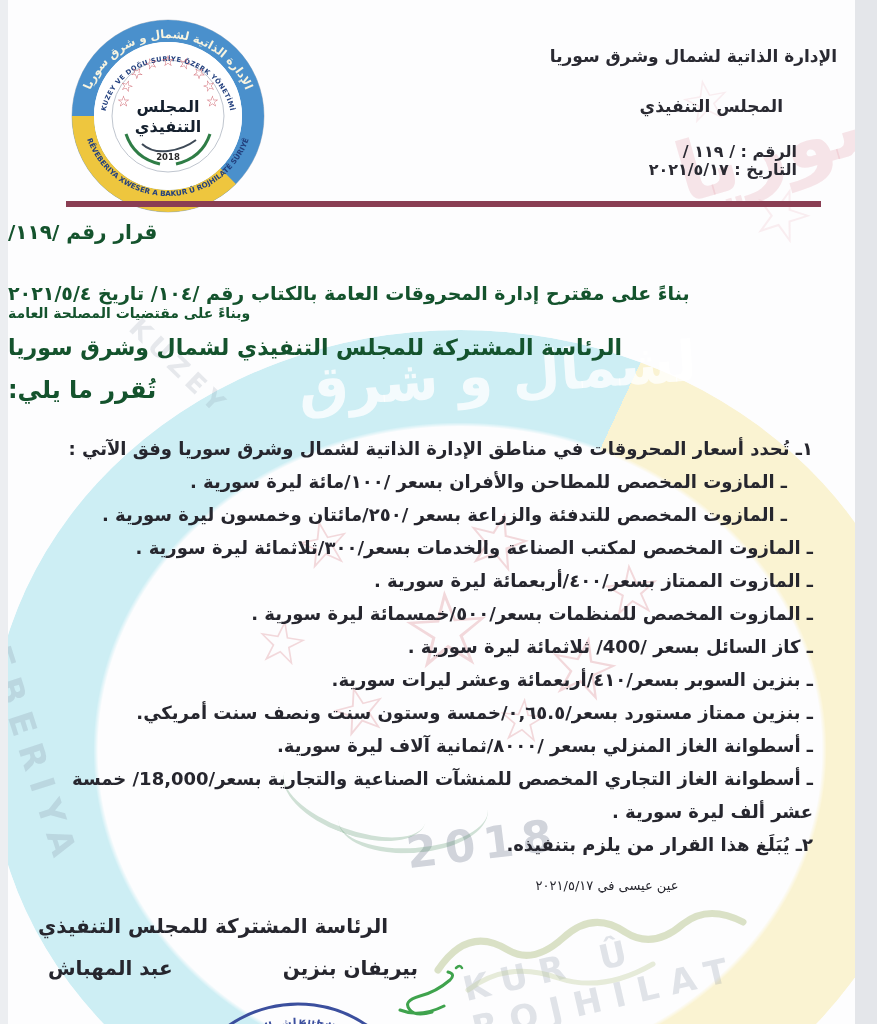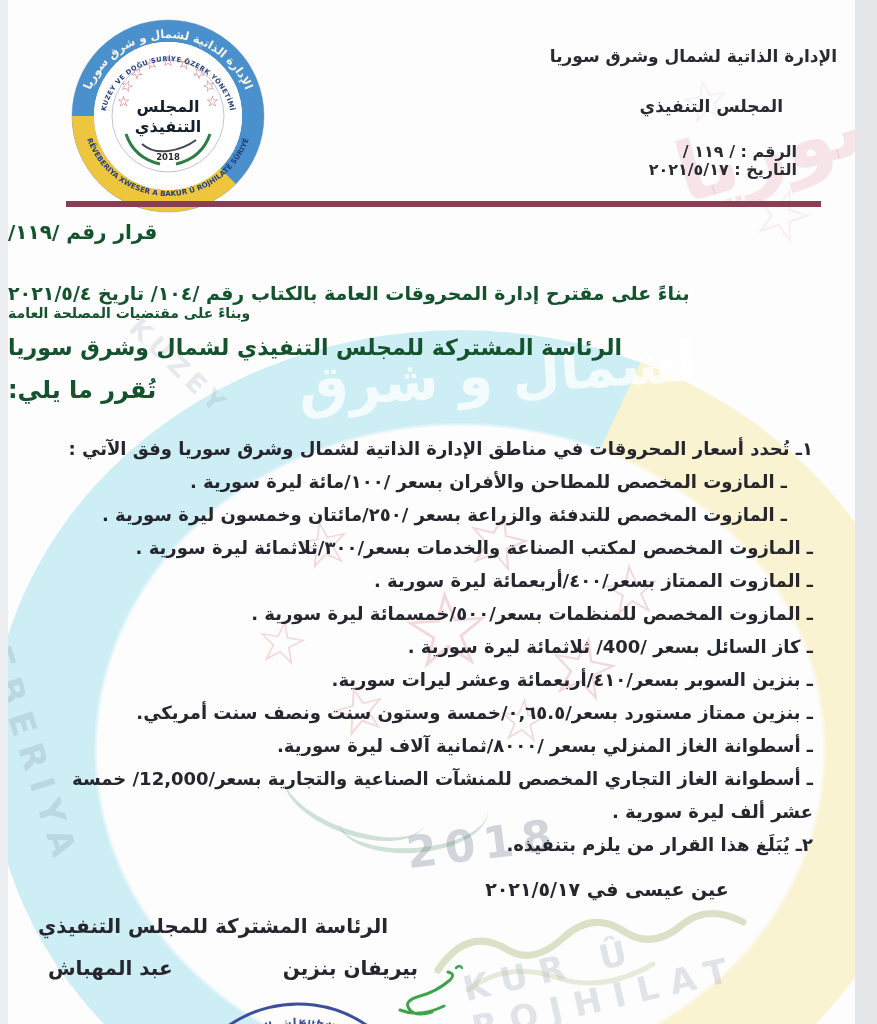--- a/index.html
+++ b/index.html
@@ -46,21 +46,21 @@
   .t1{top:220px;font-size:20px;}
   .t2{top:250px;font-size:19px;margin-top:32px;}
   .t3{top:305px;font-size:14px;}
   .t4{top:335px;font-size:22px;}
   .t5{top:376px;font-size:24px;}
   .list{position:absolute;top:432px;right:42px;left:38px;direction:rtl;text-align:right;
     font-weight:700;font-size:18px;line-height:33px;color:#26262e;}
   .list .li{margin:0;}
   .list .indent{padding-right:26px;}
   .place-date{position:absolute;top:878px;right:108px;width:280px;text-align:center;
-    font-weight:700;font-size:19px;direction:rtl;white-space:nowrap;}
+    font-weight:400;font-size:13px;direction:rtl;white-space:nowrap;}
   .sig-title{position:absolute;top:914px;left:30px;font-weight:700;font-size:20px;direction:rtl;white-space:nowrap;}
   .sig-names{position:absolute;top:956px;left:40px;width:370px;display:flex;direction:rtl;
     justify-content:space-between;font-weight:700;font-size:20px;}
   .stamp{position:absolute;left:140px;top:936px;z-index:2;}
   .handsig{position:absolute;left:378px;top:962px;z-index:2;}
   .emblem{position:absolute;left:62px;top:18px;}
 </style>
 </head>
 <body>
 
@@ -161,21 +161,21 @@
         <div class="li">١ـ تُحدد أسعار المحروقات في مناطق الإدارة الذاتية لشمال وشرق سوريا وفق الآتي :</div>
         <div class="li indent">ـ المازوت المخصص للمطاحن والأفران بسعر /١٠٠/مائة ليرة سورية .</div>
         <div class="li indent">ـ المازوت المخصص للتدفئة والزراعة بسعر /٢٥٠/مائتان وخمسون ليرة سورية .</div>
         <div class="li">ـ المازوت المخصص لمكتب الصناعة والخدمات بسعر/٣٠٠/ثلاثمائة ليرة سورية .</div>
         <div class="li">ـ المازوت الممتاز بسعر/٤٠٠/أربعمائة ليرة سورية .</div>
         <div class="li">ـ المازوت المخصص للمنظمات بسعر/٥٠٠/خمسمائة ليرة سورية .</div>
         <div class="li">ـ كاز السائل بسعر /400/ ثلاثمائة ليرة سورية .</div>
         <div class="li">ـ بنزين السوبر بسعر/٤١٠/أربعمائة وعشر ليرات سورية.</div>
         <div class="li">ـ بنزين ممتاز مستورد بسعر/٠,٦٥.٥/خمسة وستون سنت ونصف سنت أمريكي.</div>
         <div class="li">ـ أسطوانة الغاز المنزلي بسعر /٨٠٠٠/ثمانية آلاف ليرة سورية.</div>
-        <div class="li">ـ أسطوانة الغاز التجاري المخصص للمنشآت الصناعية والتجارية بسعر/12,000/ خمسة عشر ألف ليرة سورية .</div>
+        <div class="li">ـ أسطوانة الغاز التجاري المخصص للمنشآت الصناعية والتجارية بسعر/18,000/ خمسة عشر ألف ليرة سورية .</div>
         <div class="li">٢ـ يُبَلَغ هذا القرار من يلزم بتنفيذه.</div>
       </div>
 
       <div class="place-date">عين عيسى في ٢٠٢١/٥/١٧</div>
       <div class="sig-title">الرئاسة المشتركة للمجلس التنفيذي</div>
       <div class="sig-names">
         <span>بيريفان بنزين</span>
         <span>عبد المهباش</span>
       </div>
     </div>

